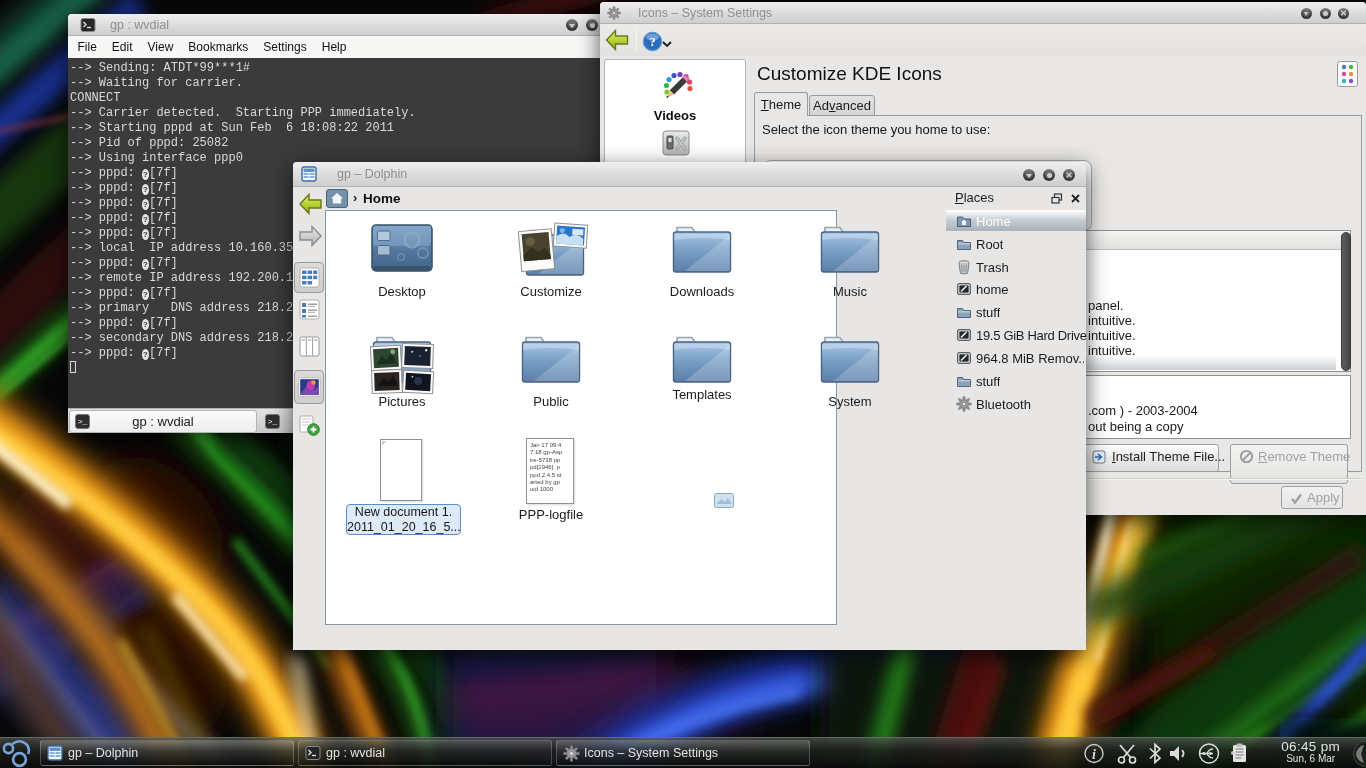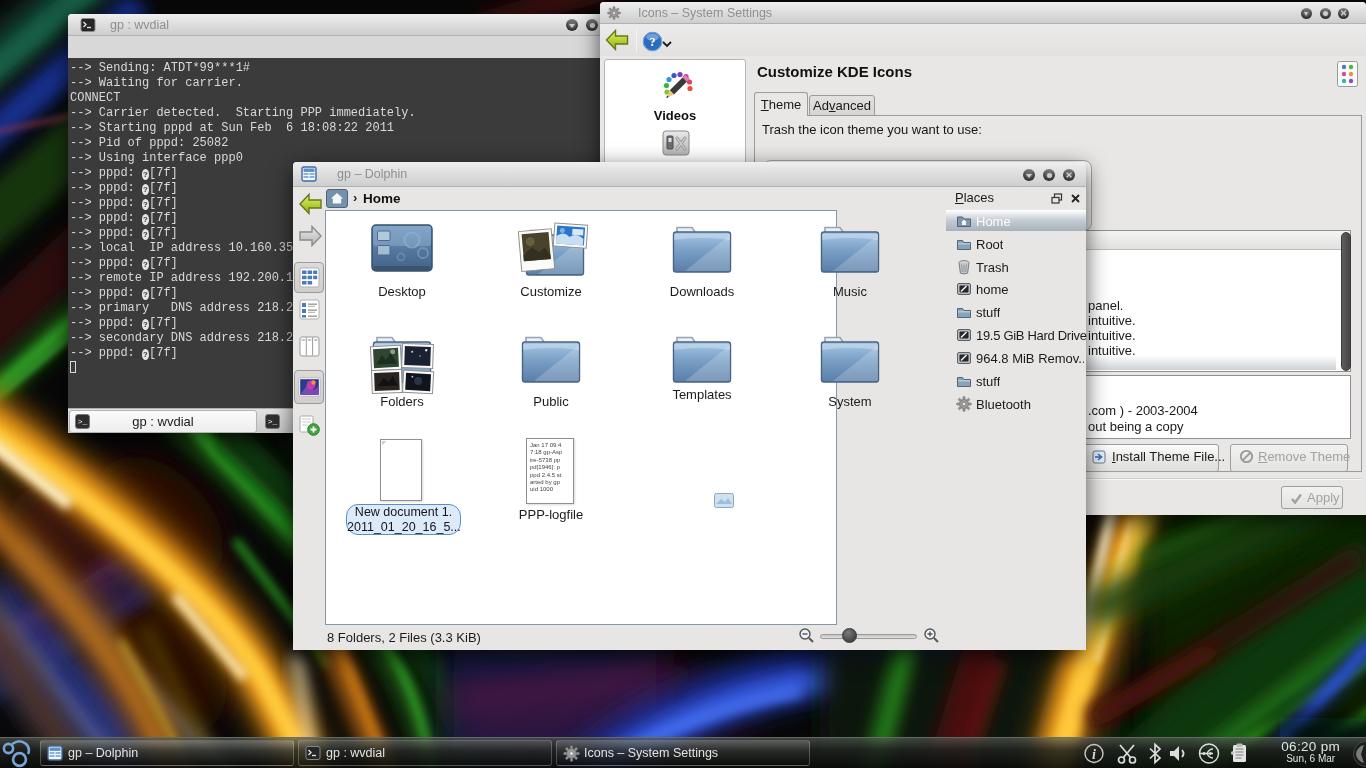--- a/index.html
+++ b/index.html
@@ -20,21 +20,21 @@
 #term .cons{position:absolute;left:0;top:44px;width:100%;height:364px;background:#3b3b3b;color:#d9d9d9;font-family:"Liberation Mono",monospace;font-size:12px;line-height:15px;padding:3px 0 0 2px;white-space:pre}
 .rep{display:inline-block;width:7px;height:11px;background:#e6e6e6;color:#3a3a3a;border-radius:48%;font-size:8px;font-weight:bold;line-height:11px;text-align:center;vertical-align:-1px}
 .curs{display:inline-block;width:6px;height:12px;border:1px solid #d9d9d9;vertical-align:-2px}
 #term .tabs{position:absolute;left:0;bottom:0;width:100%;height:25px;background:linear-gradient(#e2e2e2,#c9c9c9);border-top:1px solid #adadad}
 #term .tab1{position:absolute;left:1px;top:1px;width:188px;height:23px;background:linear-gradient(#fbfbfb,#ededed);border:1px solid #b4b4b4;border-radius:3px;font-size:13px;color:#1a1a1a;text-align:center;line-height:22px}
 .tico{position:absolute;width:15px;height:15px;background:#2e2e2e;border:1px solid #777;border-radius:3px;color:#fff;font-size:8px;line-height:13px;text-align:center;font-family:"Liberation Mono",monospace}
 
 #sys{left:600px;top:2px;width:766px;height:513px;background:#e8e7e5}
 #sys .tool{position:absolute;left:0;top:22px;width:100%;height:32px;background:linear-gradient(#ecebe9,#e2e1df)}
 #sys .side{position:absolute;left:4px;top:57px;width:142px;bottom:4px;background:#fff;border:1px solid #b4b4b4;border-radius:3px}
-.h1{font-size:15px;font-weight:bold;color:#111}
+.h1{font-size:19px;font-weight:normal;color:#111}
 .tab{position:absolute;font-size:13px;color:#1a1a1a;text-align:center;border:1px solid #9b9b9b}
 .btn{position:absolute;white-space:nowrap;border:1px solid #9f9f9f;border-radius:3px;background:linear-gradient(#fdfdfd,#e9e9e8 50%,#dededd);font-size:13px;color:#1c1c1c}
 .btn.dis{color:#a2a2a2;background:linear-gradient(#f2f2f1,#e3e3e2)}
 
 #dol{left:293px;top:162px;width:793px;height:488px;background:#e7e6e4}
 #dol .tbar{height:25px}
 .vbtn{position:absolute;left:2px;width:29px}
 .sel{border:1px solid #9a9a9a;border-radius:4px;background:linear-gradient(#dcdbda,#cfcecd)}
 #dmain{position:absolute;left:32px;top:48px;width:512px;height:415px;background:#fff;border:1px solid #8299ab}
 .flab{position:absolute;font-size:13px;color:#1c1c1c;text-align:center}
@@ -258,20 +258,21 @@
 <span class="wbtn" style="left:498px;top:5px">
         <span class="gmin"></span>
       </span>
 <span class="wbtn" style="left:518px;top:5px">
         <span class="gmax"></span>
       </span>
 <span class="wbtn" style="left:538px;top:5px">
         <i>✕</i>
       </span>
 </div>
+<div class="menu"><span>File</span><span>Edit</span><span>View</span><span>Bookmarks</span><span>Settings</span><span>Help</span></div>
 <div class="cons">--&gt; Sending: ATDT*99***1#
 --&gt; Waiting for carrier.
 CONNECT
 --&gt; Carrier detected.  Starting PPP immediately.
 --&gt; Starting pppd at Sun Feb  6 18:08:22 2011
 --&gt; Pid of pppd: 25082
 --&gt; Using interface ppp0
 --&gt; pppd: <span class="rep">?</span>[7f]
 --&gt; pppd: <span class="rep">?</span>[7f]
 --&gt; pppd: <span class="rep">?</span>[7f]
@@ -358,39 +359,39 @@
 <circle cx="7" cy="6" r="2.2" fill="#4a7ac8"></circle>
       <circle cx="14" cy="6" r="2.2" fill="#46b84a"></circle>
 <circle cx="7" cy="13" r="2.2" fill="#d84a9a"></circle>
       <circle cx="14" cy="13" r="2.2" fill="#e8923a"></circle>
 <circle cx="7" cy="20" r="2.2" fill="#3ab2b2"></circle>
       <circle cx="14" cy="20" r="2.2" fill="#8a4ad8"></circle>
 </svg>
 <div class="tab" style="left:154px;top:90px;width:54px;height:24px;background:#e8e7e5;border-bottom:none;border-radius:3px 3px 0 0;line-height:23px;z-index:2"><span style="text-decoration:underline">T</span>heme</div>
 <div class="tab" style="left:209px;top:93px;width:66px;height:21px;background:linear-gradient(#e3e2e0,#d6d5d3);border-radius:3px 3px 0 0;line-height:20px">Ad<span style="text-decoration:underline">v</span>anced</div>
 <div class="a" style="left:154px;top:113px;width:608px;height:357px;border:1px solid #9b9b9b;background:#e8e7e5"></div>
-<div class="a" style="left:162px;top:120px;font-size:13px;color:#161616">Trash the icon theme you want to use:</div>
+<div class="a" style="left:162px;top:120px;font-size:13px;color:#161616">Select the icon theme you home to use:</div>
 <div class="a" style="left:163px;top:158px;width:329px;height:71px;border:1px solid #a8a8a8;border-radius:8px;background:linear-gradient(#ffffff,#e2e2e0)"></div>
 <div class="a" style="left:163px;top:228px;width:588px;height:142px;border:1px solid #8f8f8f;background:#fff">
 <div class="a" style="left:0;top:0;width:100%;height:19px;background:linear-gradient(#f4f4f3,#e1e1df);border-bottom:1px solid #bdbdbb"></div>
 <div class="a" style="left:324px;top:67px;font-size:13px;color:#1a1a1a;line-height:15px">panel.<br>intuitive.<br>intuitive.<br>intuitive.</div>
 <div class="a" style="left:0;bottom:1px;width:572px;height:14px;background:linear-gradient(#fdfdfd,#ccd0d4)"></div>
 <div class="a" style="left:577px;top:1px;width:10px;height:139px;background:linear-gradient(90deg,#5e5e5e,#454545);border-radius:5px;border:1px solid #3a3a3a"></div>
 </div>
 <div class="a" style="left:163px;top:373px;width:588px;height:64px;border:1px solid #8f8f8f;background:#fff">
 <div class="a" style="left:324px;top:27px;font-size:13px;color:#1a1a1a;line-height:16px">.com ) - 2003-2004<br>out being a copy</div>
 </div>
 <div class="btn" style="left:483px;top:442px;width:136px;height:28px">
 <svg class="a" style="left:7px;top:4px" width="16" height="16" viewBox="0 0 16 16">
         <rect x="2" y="2" width="12" height="12" rx="2" fill="#e8eef4" stroke="#6a7a8a"></rect>
         <path d="M4 8 h5 M7 5 L10.5 8 L7 11" stroke="#2a6cc0" stroke-width="1.6" fill="none"></path>
       </svg>
 <span class="a" style="left:28px;top:4px"><span style="text-decoration:underline">I</span>nstall Theme File...</span>
 </div>
-<div class="btn dis" style="left:630px;top:442px;width:118px;height:28px">
+<div class="btn dis" style="left:630px;top:442px;width:118px;height:40px">
 <svg class="a" style="left:8px;top:4px" width="15" height="15" viewBox="0 0 16 16">
         <circle cx="8" cy="8" r="6" fill="none" stroke="#9a9a9a" stroke-width="2"></circle>
         <path d="M3.8 12.2 L12.2 3.8" stroke="#9a9a9a" stroke-width="2"></path>
       </svg>
 <span class="a" style="left:27px;top:4px"><span style="text-decoration:underline">R</span>emove Theme</span>
 </div>
 <div class="a" style="left:4px;top:476px;width:758px;height:2px;background:#cfcecb;border-bottom:1px solid #f6f6f5"></div>
 <div class="btn dis" style="left:681px;top:484px;width:62px;height:23px">
 <svg class="a" style="left:8px;top:5px" width="13" height="13">
         <path d="M2 7 L5 10.5 L11 2.5" stroke="#a2a2a2" stroke-width="2.4" fill="none"></path>
@@ -557,29 +558,29 @@
 </svg>
 <svg class="a" style="left:193px;top:122px" width="64" height="52" viewBox="0 0 64 52">
         <use href="#fold"></use>
       </svg>
 <svg class="a" style="left:344px;top:122px" width="64" height="52" viewBox="0 0 64 52">
         <use href="#fold"></use>
       </svg>
 <svg class="a" style="left:492px;top:122px" width="64" height="52" viewBox="0 0 64 52">
         <use href="#fold"></use>
       </svg>
-<div class="flab" style="left:1px;top:183px;width:150px">Folders</div>
+<div class="flab" style="left:1px;top:183px;width:150px">Pictures</div>
 <div class="flab" style="left:150px;top:183px;width:150px">Public</div>
 <div class="flab" style="left:301px;top:176px;width:150px">Templates</div>
 <div class="flab" style="left:449px;top:183px;width:150px">System</div>
 
 <div class="a" style="left:54px;top:228px;width:42px;height:62px;background:#fff;border:1px solid #8f8f8f;box-shadow:1px 1px 2px rgba(0,0,0,.15)">
 <div class="a" style="left:1px;top:1px;width:5px;height:5px;background:linear-gradient(135deg,#cfcfcf 50%,#fff 50%)"></div>
 </div>
-<div class="a" style="left:20px;top:293px;width:115px;height:31px;background:#ddeafa;border:1px solid #5a8ec8;border-radius:12px;font-size:12.5px;color:#16161a;text-align:center;line-height:15px">New document 1.<br>2011_01_20_16_5...</div>
+<div class="a" style="left:20px;top:293px;width:115px;height:31px;background:#ddeafa;border:1px solid #5a8ec8;border-radius:4px;font-size:12.5px;color:#16161a;text-align:center;line-height:15px">New document 1.<br>2011_01_20_16_5...</div>
 <div class="a" style="left:200px;top:227px;width:48px;height:66px;background:#fff;border:1px solid #8f8f8f;box-shadow:1px 1px 2px rgba(0,0,0,.15);font-size:6px;line-height:7.4px;color:#444;padding:3px 0 0 3px;font-family:'Liberation Sans',sans-serif">Jan 17 09:4<br>7:18 gp-Asp<br>ire-5738 pp<br>pd[1946]: p<br>ppd 2.4.5 st<br>arted by gp<br>uid 1000</div>
 <div class="flab" style="left:150px;top:296px;width:150px">PPP-logfile</div>
 <svg class="a" style="left:388px;top:282px" width="20" height="15" viewBox="0 0 20 15">
 <rect x=".5" y=".5" width="19" height="14" rx="2" fill="#cfe0ef" stroke="#8aa8c4"></rect>
 <path d="M2 11 l5-5 4 3 3-4 4 6 z" fill="#9cc0dc"></path>
 </svg>
 </div>
 
 <div class="places">
 <span class="a" style="left:9px;top:4px"><span style="text-decoration:underline">P</span>laces</span>
@@ -640,35 +641,20 @@
         <span>stuff</span>
       </div>
 <div class="prow" style="top:207px">
         <svg class="pico" viewBox="0 0 16 16">
           <use href="#gear"></use>
         </svg>
         <span>Bluetooth</span>
       </div>
 </div>
 
-<div id="dstat">
-<span class="a" style="left:34px;top:5px">8 Folders, 2 Files (3.3 KiB)</span>
-<svg class="a" style="left:505px;top:2px" width="17" height="17" viewBox="0 0 17 17">
-        <circle cx="7" cy="7" r="5" fill="#eaf2fa" stroke="#555" stroke-width="1.4"></circle>
-        <path d="M4.5 7 h5" stroke="#555" stroke-width="1.4"></path>
-        <path d="M11 11 L15 15" stroke="#555" stroke-width="2"></path>
-      </svg>
-<div class="a" style="left:527px;top:9px;width:97px;height:5px;background:linear-gradient(#c2c2c2,#e2e2e2);border:1px solid #9a9a9a;border-radius:3px"></div>
-<div class="a" style="left:549px;top:3px;width:15px;height:15px;border-radius:50%;background:radial-gradient(circle at 38% 30%,#7a7a7a,#4d4d4d 60%,#3a3a3a);border:1px solid #333"></div>
-<svg class="a" style="left:630px;top:2px" width="17" height="17" viewBox="0 0 17 17">
-        <circle cx="7" cy="7" r="5" fill="#eaf2fa" stroke="#555" stroke-width="1.4"></circle>
-        <path d="M4.5 7 h5 M7 4.5 v5" stroke="#555" stroke-width="1.4"></path>
-        <path d="M11 11 L15 15" stroke="#555" stroke-width="2"></path>
-      </svg>
-</div>
 </div>
 
 <div id="bar">
 <svg class="a" style="left:2px;top:1px" width="32" height="29" viewBox="0 0 32 29">
 <g fill="none" stroke="#7aa4d8" stroke-width="2.6" stroke-linecap="round">
 <circle cx="6.5" cy="9.5" r="4.6"></circle>
 <circle cx="17.5" cy="20.5" r="6.4"></circle>
 <path d="M11 4.5 q6.5 -4.5 12.5 0 q4.5 3.5 3 9.5"></path>
 </g>
 </svg>
@@ -717,20 +703,20 @@
 <circle cx="8" cy="11.5" r="1.6" fill="#dcdcdc"></circle>
 <path d="M11 11.5 q2 -4.5 6 -4.5 M11 11.5 q2 4.5 6 4.5" stroke="#dcdcdc" stroke-width="1.3" fill="none"></path>
 </svg>
 <svg class="tray" style="left:1228px" width="22" height="23" viewBox="0 0 22 23">
 <rect x="5" y="3" width="13" height="17" rx="1.5" fill="#e4e4e4"></rect>
 <rect x="8.5" y="1.5" width="6" height="3.5" rx="1" fill="#bcbcbc"></rect>
 <path d="M7.5 7 h8 M7.5 10 h8 M7.5 13 h8 M7.5 16 h6" stroke="#7a7a7a" stroke-width="1.1"></path>
 <path d="M4 9 l3 2 -3 2 q-2 -2 0 -4" fill="#c8c8c8"></path>
 </svg>
 <div id="clock">
-<div style="font-size:13.5px;letter-spacing:.3px">06:20 pm</div>
+<div style="font-size:13.5px;letter-spacing:.3px">06:45 pm</div>
 <div style="font-size:10px;margin-top:-1px">Sun, 6 Mar</div>
 </div>
 <svg class="a" style="right:0;top:2px" width="15" height="28" viewBox="0 0 15 28">
 <circle cx="15" cy="14" r="12.5" fill="#1c1e1c" stroke="#454745"></circle>
 <path d="M13 5 A 10 10 0 0 0 5 14 A 10 10 0 0 0 13 23 L 10 14 Z" fill="#8a8d88" opacity=".85"></path>
 </svg>
 </div>
 
 </body></html>

